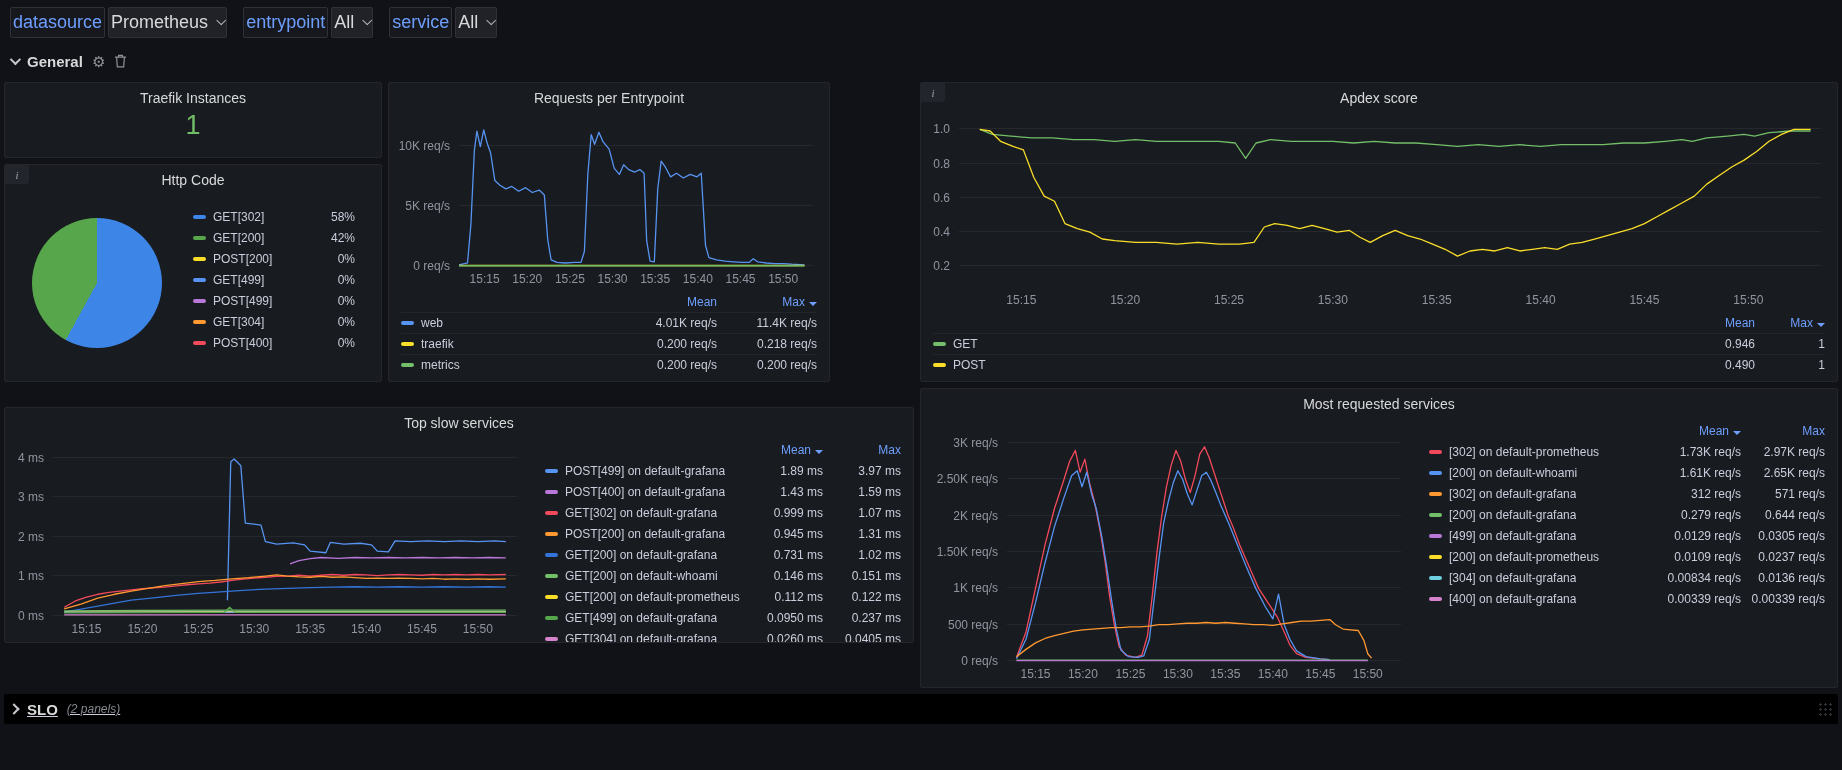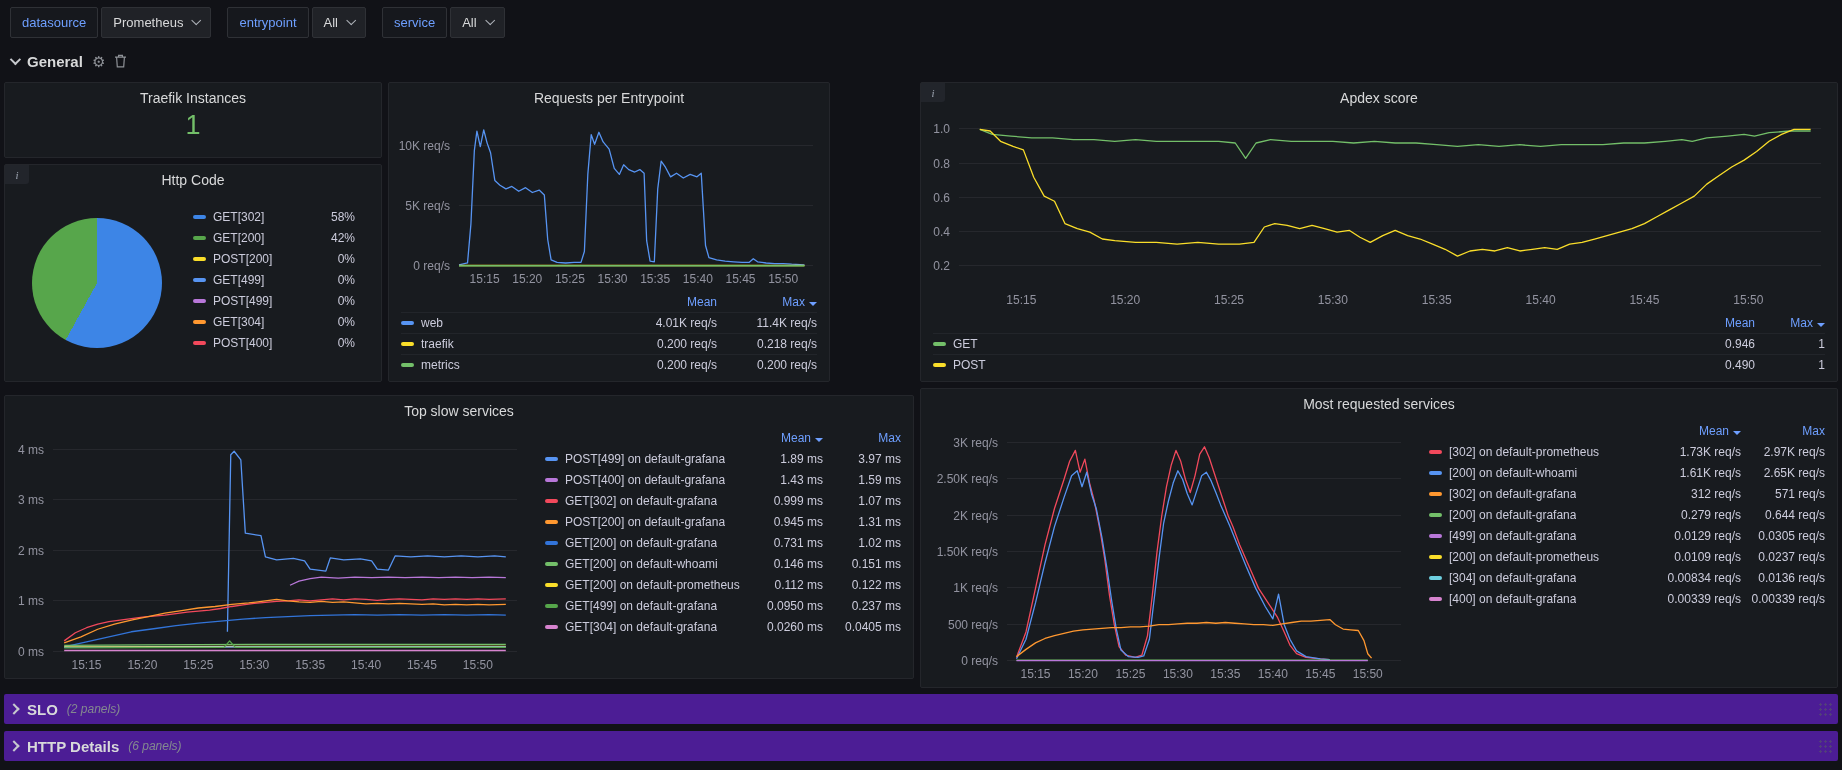--- a/index.html
+++ b/index.html
@@ -3,38 +3,38 @@
 <meta charset="utf-8">
 <style>
   * { margin:0; padding:0; box-sizing:border-box; }
   html,body { width:1842px; height:770px; background:#111217; overflow:hidden;
     font-family:"Liberation Sans", sans-serif; color:#ccccdc; }
   .dashboard { position:relative; width:1842px; height:770px; }
 
   
   .topbar { display:flex; align-items:center; gap:16px; padding:7px 10px; height:44px; }
   .var-group { display:flex; align-items:center; gap:3px; }
-  .chip { height:31px; display:flex; align-items:center; padding:0 11px; font-size:13px;
+  .chip { height:31px; display:flex; align-items:center; padding:0 2px; font-size:18px;
     border:1px solid #2f3136; border-radius:2px; background:#16181d; white-space:nowrap; }
   .chip-label { color:#6e9fff; }
   .chip-value { background:#202227; color:#d8d9da; cursor:pointer; }
   .caret { width:7px; height:7px; border-right:1.5px solid #aeb2b9; border-bottom:1.5px solid #aeb2b9;
     transform:rotate(45deg) translate(-1px,-2px); margin-left:9px; flex:none; }
 
   
   .row-header { position:absolute; left:4px; right:4px; height:30px; display:flex;
     align-items:center; gap:9px; padding:0 6px; }
   .row-title { font-size:15px; font-weight:700; color:#d8d9da; cursor:pointer; }
   .row-count { font-size:12px; font-style:italic; color:#848990; }
   .chev { width:8px; height:8px; border-right:2px solid #c7c9ce; border-bottom:2px solid #c7c9ce;
     display:inline-block; flex:none; }
   .chev.down { transform:rotate(45deg) translateY(-2px); }
   .chev.right { transform:rotate(-45deg); }
   .row-icon { color:#8e9197; font-size:15px; line-height:1; cursor:pointer; display:flex; align-items:center; }
-  .collapsed-row { background:#4c1d95; border-radius:2px; }
+  .collapsed-row { background:#000000; border-radius:2px;text-decoration:underline; }
   .drag-dots { margin-left:auto; width:14px; height:15px; opacity:.55;
     background-image:radial-gradient(#565a63 1px, transparent 1.2px); background-size:5px 5px; }
 
   
   .panel { position:absolute; background:#181b1f; border:1px solid #24262b; border-radius:2px;
     display:flex; flex-direction:column; }
   .panel-title { text-align:center; font-size:14px; font-weight:500; color:#d8d9da;
     padding:7px 0 3px; flex:none; cursor:pointer; }
   .corner-info { position:absolute; top:0; left:0; width:24px; height:19px; background:#22252b;
     border-bottom-right-radius:3px; color:#9fa7b3; font-size:11px; font-style:italic;
@@ -284,21 +284,21 @@
           <span class="legend-name">
             <span class="legend-swatch" style="background: rgb(250, 222, 42);"></span>
             <span class="legend-label">POST</span>
           </span>
           <span class="legend-val" style="width: 70px;">0.490</span>
           <span class="legend-val" style="width: 70px;">1</span>
         </div>
       </div>
   </div>
 
-  <div class="panel" style="left:4px;top:395px;width:910px;height:284px">
+  <div class="panel" style="left:4px;top:407px;width:910px;height:236px">
     <div class="panel-title">Top slow services</div>
     <div class="panel-body">
       <div class="chart">
           <div class="plot" style="left: 48px;">
             <div class="gridline" style="bottom: 0%;"></div>
             <div class="ytick" style="bottom: 0%;">0 ms</div>
             <div class="gridline" style="bottom: 22.9885%;"></div>
             <div class="ytick" style="bottom: 22.9885%;">1 ms</div>
             <div class="gridline" style="bottom: 45.977%;"></div>
             <div class="ytick" style="bottom: 45.977%;">2 ms</div>
@@ -520,20 +520,14 @@
     </div>
   </div>
 
   <div class="row-header collapsed-row" style="top:694px">
     <span class="chev right"></span>
     <span class="row-title">SLO</span>
     <span class="row-count">(2 panels)</span>
     <span class="drag-dots"></span>
   </div>
 
-  <div class="row-header collapsed-row" style="top:731px">
-    <span class="chev right"></span>
-    <span class="row-title">HTTP Details</span>
-    <span class="row-count">(6 panels)</span>
-    <span class="drag-dots"></span>
-  </div>
 
 </div>
 
 </body></html>

